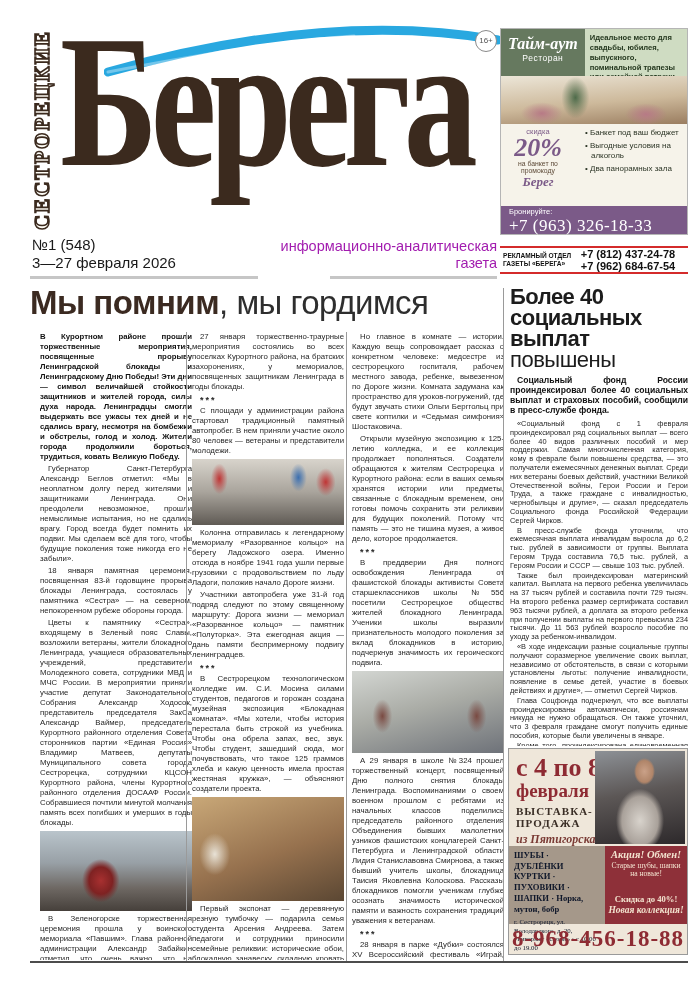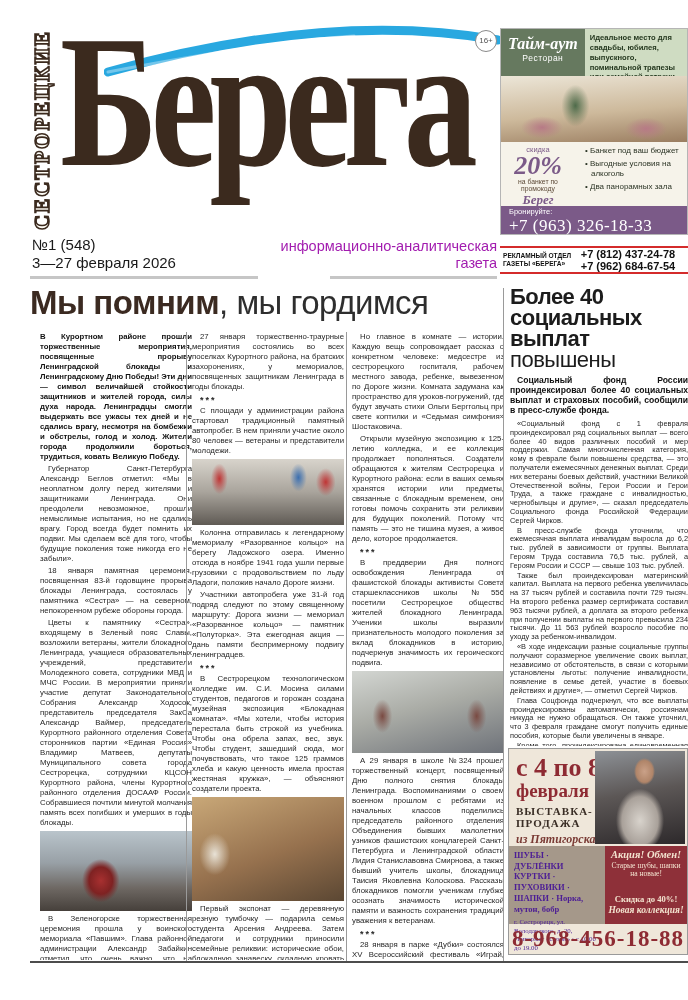--- a/index.html
+++ b/index.html
@@ -57,21 +57,21 @@
   .rest .promo .disc{width:43%;text-align:center;color:#7b5a88;padding-top:3px;}
   .rest .promo .disc .d1{font-size:7.5px;}
   .rest .promo .disc .d2{font-family:"Liberation Serif",serif;font-style:italic;font-weight:bold;
                           font-size:26px;line-height:24px;}
   .rest .promo .disc .d3{font-size:6.8px;color:#5d4a38;}
   .rest .promo .disc .d4{font-family:"Liberation Serif",serif;font-style:italic;font-weight:bold;font-size:13px;}
   .rest .promo ul{margin:4px 4px 0 0;padding:0 0 11px 10px;list-style:none;width:57%;
                   font-size:8px;line-height:1.25;color:#2c3526;}
   .rest .promo li{margin-bottom:3px;text-indent:-6px;padding-left:6px;}
   .rest .promo li::before{content:"• ";}
-  .rest .bk{height:28px;background:#7b5a88;color:#fff;padding:1px 8px;box-sizing:border-box;}
+  .rest .bk{height:28px;background:#7b5a88;color:#fff;padding:1px 8px;box-sizing:border-box;margin-top:18px;}
   .rest .bk .b1{font-size:7.5px;}
   .rest .bk .b2{font-family:"Liberation Serif",serif;font-size:17px;letter-spacing:0.5px;}
   
   .dept{position:absolute;left:500px;top:246px;width:188px;height:28px;box-sizing:border-box;
         border-top:2px solid #d42b2b;border-bottom:2px solid #d42b2b;background:#fff;
         display:flex;align-items:center;}
   .dept .lbl{width:42%;font-size:6.6px;font-weight:bold;color:#111;line-height:1.25;padding-left:3px;}
   .dept .phs{width:58%;font-size:11px;font-weight:bold;color:#111;line-height:1.1;white-space:nowrap;}
   
   .social{position:absolute;left:510px;top:286px;width:178px;height:460px;overflow:hidden;
@@ -91,21 +91,21 @@
       linear-gradient(170deg,#8d9196 0%,#5c5756 45%,#2d292b 100%);}
   .fur .top .dates1{font-family:"Liberation Serif",serif;font-weight:bold;font-size:26px;
                     color:#8e2b33;margin:6px 0 0 7px;line-height:26px;}
   .fur .top .dates2{font-family:"Liberation Serif",serif;font-weight:bold;font-size:19px;
                     color:#8e2b33;margin-left:7px;line-height:20px;}
   .fur .top .ttl{font-family:"Liberation Serif",serif;font-weight:bold;font-size:11px;
                  color:#3a2e26;letter-spacing:1px;margin:4px 0 0 7px;line-height:12px;width:86px;}
   .fur .top .orig{font-family:"Liberation Serif",serif;font-style:italic;font-weight:bold;
                   font-size:12px;color:#7a3b35;margin:3px 0 0 7px;}
   .fur .mid{display:flex;height:78px;}
-  .fur .mid .goods{width:54%;background:#a5988a;color:#4c1d95;padding:4px 5px;box-sizing:border-box;
+  .fur .mid .goods{width:54%;background:#a5988a;color:#0f172a;padding:4px 5px;box-sizing:border-box;
                    font-family:"Liberation Serif",serif;}
   .fur .mid .goods .g1{font-weight:bold;font-size:8.6px;line-height:1.25;}
   .fur .mid .goods .g2{font-size:6.8px;line-height:1.25;margin-top:4px;}
   .fur .mid .offer{width:46%;background:#8e3039;color:#f3e3cf;text-align:center;padding:3px 2px;
                    box-sizing:border-box;font-family:"Liberation Serif",serif;}
   .fur .mid .offer .o1{font-style:italic;font-weight:bold;font-size:10.5px;line-height:1.1;}
   .fur .mid .offer .o2{font-size:7.6px;line-height:1.15;margin-top:1px;}
   .fur .mid .offer .o3{font-weight:bold;font-size:8.6px;margin-top:15px;}
   .fur .mid .offer .o4{font-style:italic;font-weight:bold;font-size:9.5px;margin-top:1px;}
   .fur .phone{flex:1;display:flex;align-items:center;justify-content:center;

